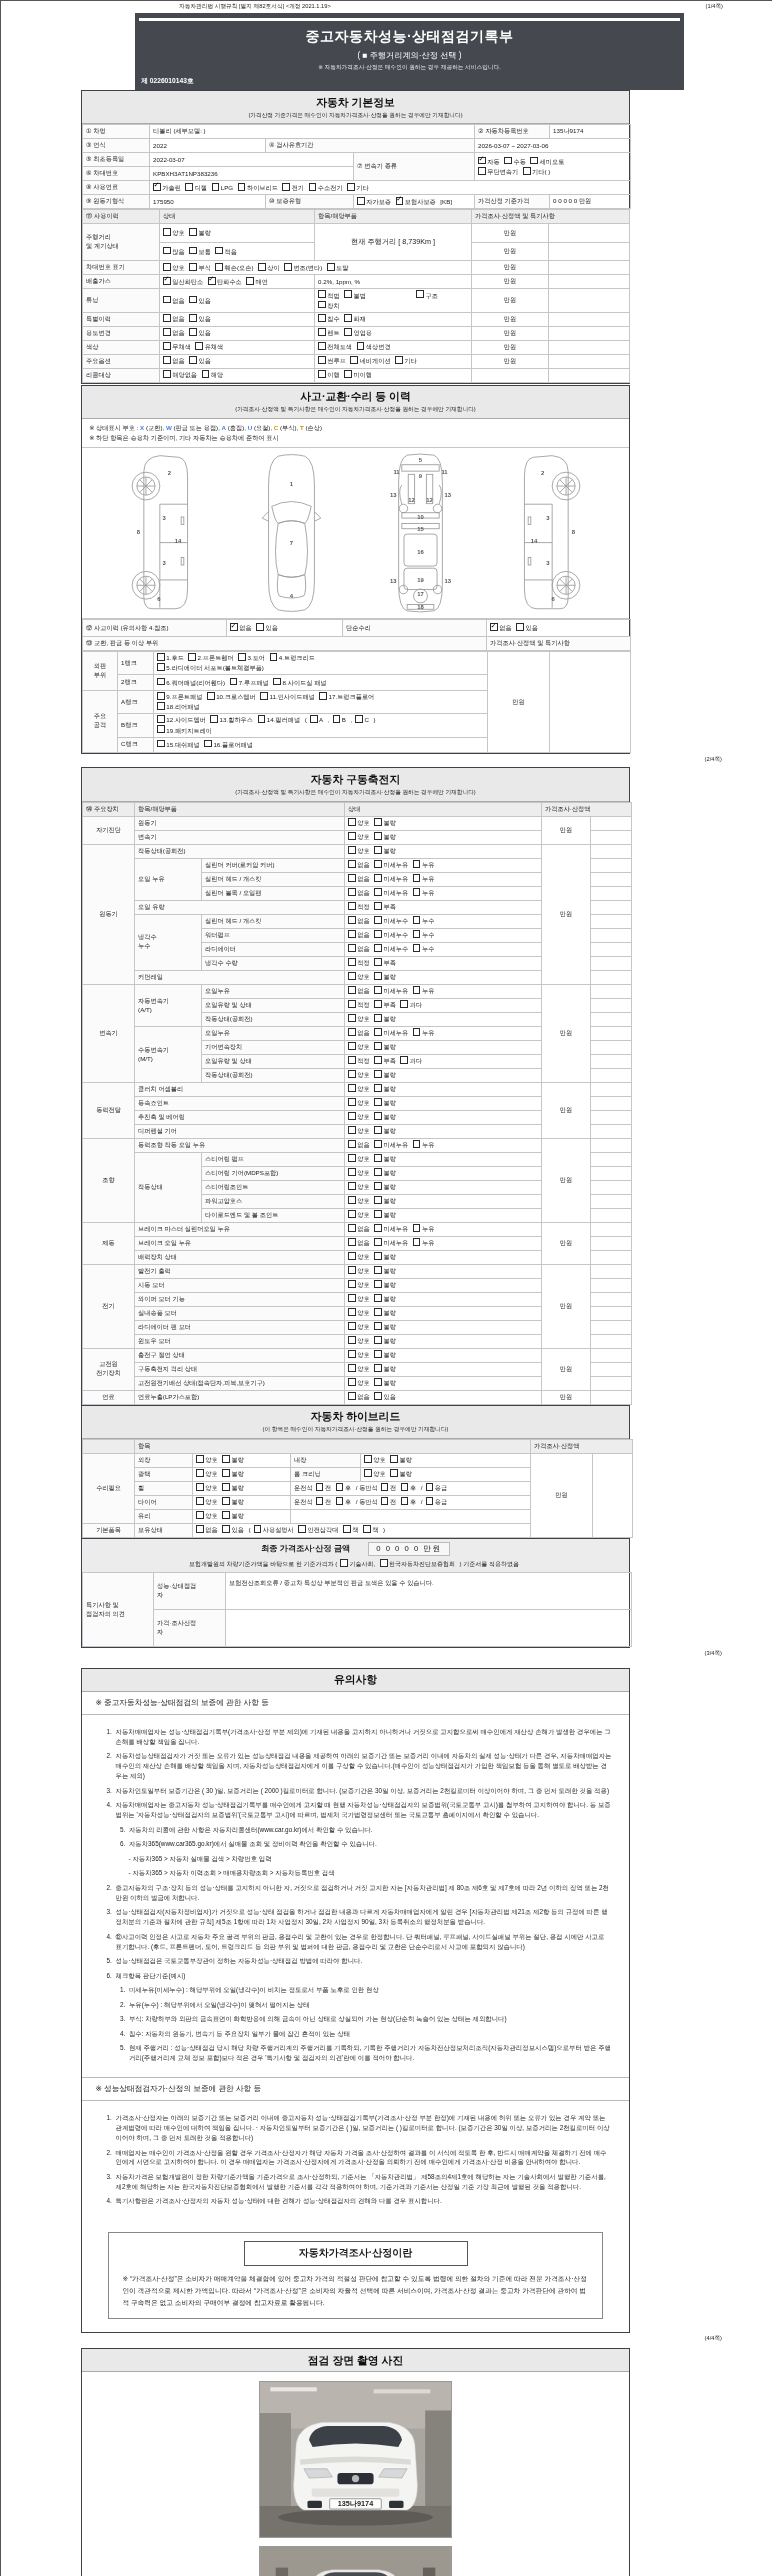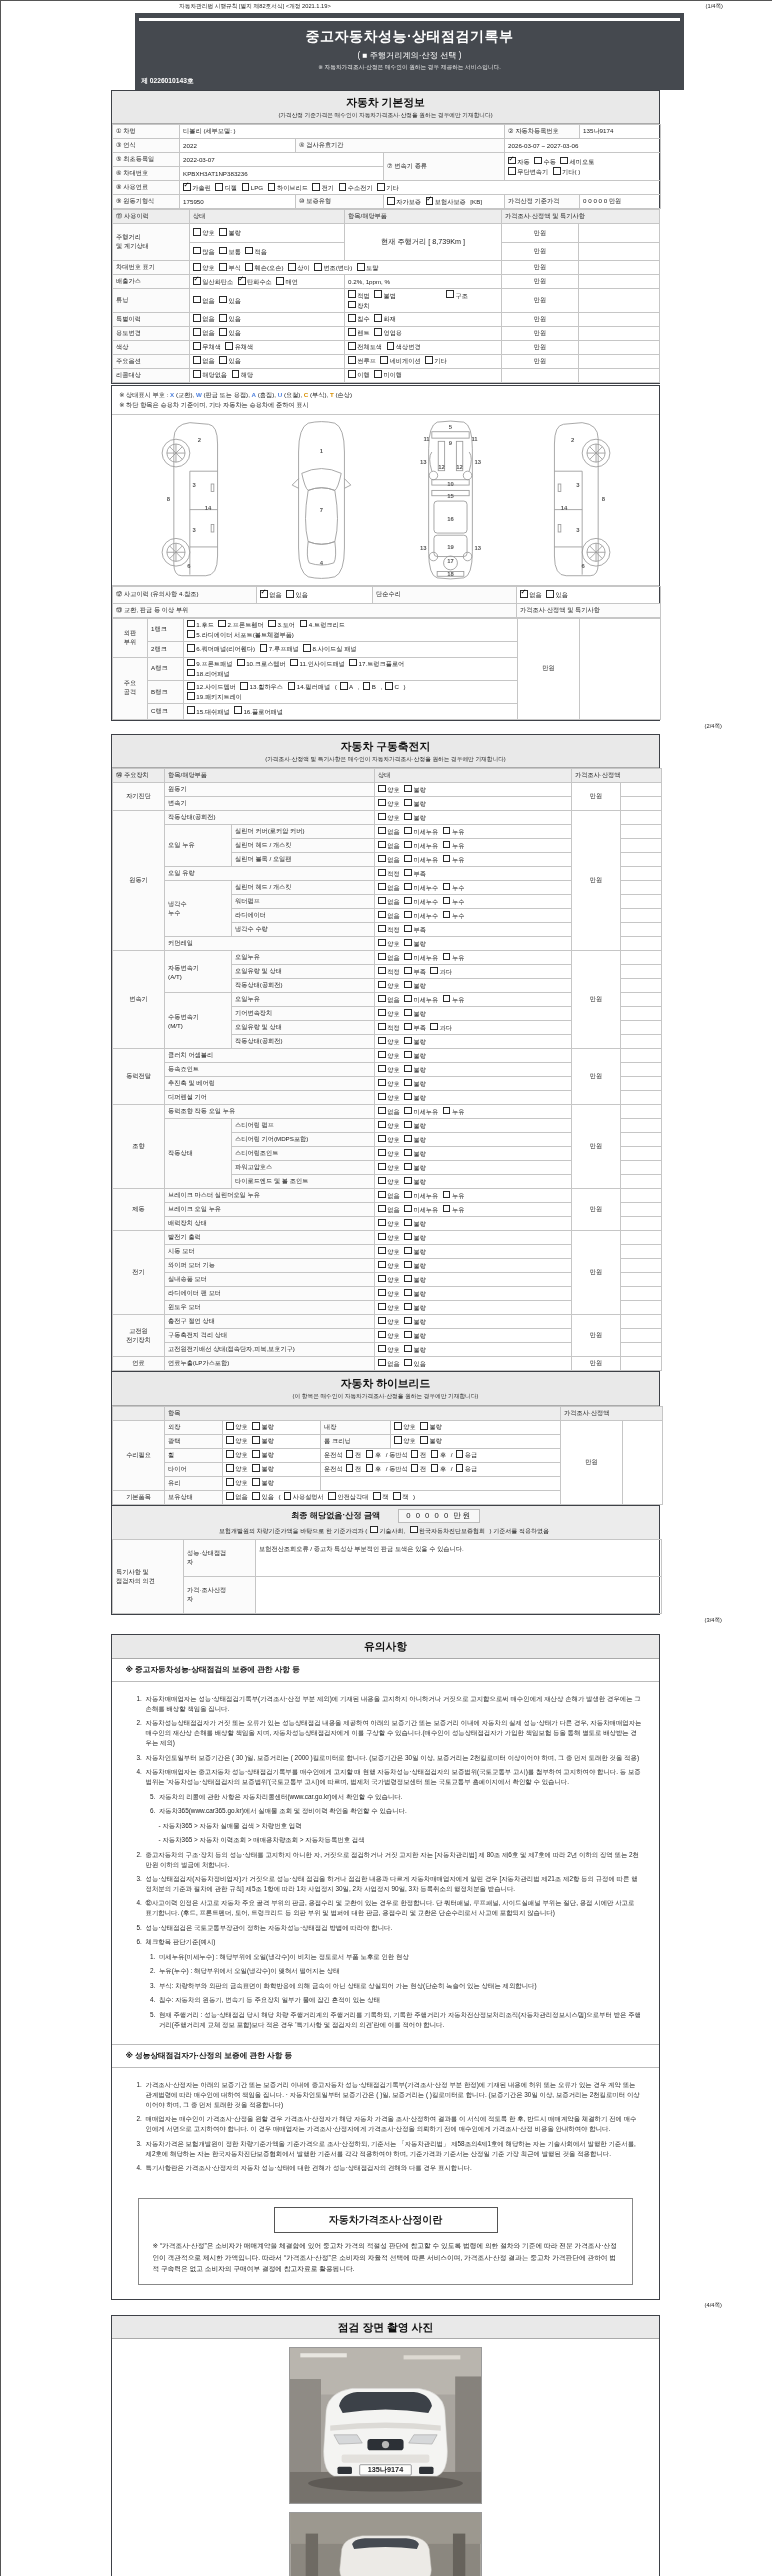--- a/index.html
+++ b/index.html
@@ -6,21 +6,21 @@
   body{font-family:"Liberation Sans","DejaVu Sans",sans-serif;color:#1a1a1a;}
   .page{width:773px;min-height:2576px;border:0.5px solid #555;box-sizing:border-box;background:#fff;padding-top:2.1px;}
   .topnote{margin-left:178px;width:544px;display:flex;justify-content:space-between;font-size:5.7px;color:#222;margin-bottom:2.1px;}
   .marker{margin-left:134px;width:587px;text-align:right;font-size:5.7px;color:#222;margin:1.5px 0 3.1px 134px;}
   .hdr{margin-left:134px;width:549px;background:#45494f;color:#fff;box-sizing:border-box;padding:5.2px 0 0 0;}
   .hdr .stripe{height:2.6px;background:#fff;margin:0 4.1px 7.2px 4.1px;}
   .hdr h1{margin:1px;text-align:center;font-size:14px;font-weight:bold;letter-spacing:0.5px;}
   .hdr .sub{text-align:center;font-size:8.2px;margin-top:4.1px;}
   .hdr .note{text-align:center;font-size:5.7px;margin-top:2.6px;color:#eee;}
   .hdr .docno{font-size:6.7px;font-weight:bold;padding:5.2px 6.2px 4.1px 6.2px;text-align:left;}
-  .box{margin-left:110px;width:549px;border:1.5px solid #3e4147;box-sizing:border-box;background:#fff;margin-bottom:1px;}
+  .box{margin-left:80px;width:549px;border:1.5px solid #3e4147;box-sizing:border-box;background:#fff;margin-bottom:1px;}
   .sechead{background:#e9e9e9;border-bottom:0.5px solid #aaa;text-align:center;padding:4.6px 0 3.6px 0;}
   .sechead h2{margin:0;font-size:10.8px;font-weight:bold;color:#111;}
   .sechead .note{font-size:5.7px;color:#222;margin-top:2.1px;}
   table{border-collapse:collapse;width:100%;table-layout:fixed;}
   td{border:0.5px solid #c6c6c6;font-size:6.2px;padding:1px 3.1px;height:14px;box-sizing:border-box;vertical-align:middle;color:#1a1a1a;overflow:hidden;}
   td.lab{background:#fbfbfb;}
   td.colhead{background:#ededed;font-size:6.2px;}
   td.price{text-align:center;color:#222;}
   td.extra{background:#fff;}
   td.pre{white-space:pre-line;}
@@ -30,21 +30,21 @@
   .optxt{margin-right:3.1px;}
   .legend{font-size:6.2px;padding:4.1px 7.2px;border-bottom:0.5px solid #c6c6c6;line-height:1.6;}
   .legend .lx{color:#4a7ede;font-weight:bold;} .legend .lo{color:#d98f00;font-weight:bold;}
   .diagrams{display:flex;justify-content:space-around;align-items:flex-start;padding:5.2px 15.5px;border-bottom:0.5px solid #c6c6c6;}
   .diagrams svg{display:block;}
   .finalbar{background:#ececec;border-top:1px solid #3e4147;padding:3.6px 0 3.1px 0;text-align:center;}
   .finalbar .row1{font-size:8.2px;font-weight:bold;}
   .finalbar .amount{display:inline-block;margin-left:15.5px;font-size:7.7px;font-weight:normal;background:#f7f7f7;border:0.5px solid #bbb;padding:1px 7.2px;letter-spacing:1.5px;}
   .finalbar .row2{font-size:6px;margin-top:2.6px;font-weight:normal;}
   .noticebox{padding:0;}
-  .nt-sub{font-size:7.7px;font-weight:bold;padding:6.2px 13.4px;border-bottom:0.5px solid #bbb;}
+  .nt-sub{font-size:7.7px;font-weight:normal;padding:6.2px 13.4px;border-bottom:0.5px solid #bbb;}
   .nt-wrap{padding:7.2px 17.5px 9.3px 17.5px;border-bottom:0.5px solid #bbb;}
   .nt{display:flex;font-size:6.4px;line-height:1.55;margin:4.6px 0;}
   .nt .num{flex:none;width:12.4px;text-align:right;margin-right:3.6px;}
   .nt.l2{padding-left:13.4px;} .nt.l3{padding-left:29px;} .nt.l3 .num{width:0;margin-right:0;}
   .pricebox{margin:11.3px 26px 13.4px 26px;border:0.5px solid #888;padding:7.2px 13.4px 9.3px 13.4px;}
   .pricebox .pbt{width:222px;margin:1px auto 7.2px auto;border:0.5px solid #555;text-align:center;font-size:10px;font-weight:bold;padding:4.6px 0;}
   .pricebox .pbx{font-size:6.7px;line-height:1.75;}
   .photosec .photo{display:block;margin:8.2px auto;border:0.5px solid #9a9a9a;}
   .dg-num{font-size:11px;fill:#555;font-weight:bold;}
 </style>
@@ -199,20 +199,24 @@
         <td><span class="opt"><span class="cb"></span>해당없음</span><span class="opt"><span class="cb"></span>해당</span></td>
         <td><span class="opt"><span class="cb"></span>이행</span><span class="opt"><span class="cb"></span>미이행</span></td>
         <td class="price"></td>
         <td class="extra"></td>
       </tr>
     </tbody>
       </table>
   </div>
 
   <div class="box">
+    <div class="sechead">
+      <h2>사고·교환·수리 등 이력</h2>
+      <div class="note">(가격조사·산정액 및 특기사항은 매수인이 자동차가격조사·산정을 원하는 경우에만 기재합니다)</div>
+    </div>
     <div class="legend">
       <div><span>※ 상태표시 부호 : </span><span id="legend-items"><span class="lx">X</span> (교환), <span class="lx">W</span> (판금 또는 용접), <span class="lx">A</span> (흠집), <span class="lx">U</span> (요철), <span class="lo">C</span> (부식), <span class="lo">T</span> (손상)</span></div>
       <div>※ 하단 항목은 승용차 기준이며, 기타 자동차는 승용차에 준하여 표시</div>
     </div>
 
     <div class="diagrams">
       <svg width="77" height="160" viewBox="0 0 130 300">
         <g stroke="#9a9a9a" stroke-width="1.6" fill="none">
           <path d="M95 8 Q112 10 112 45 L112 255 Q112 292 90 292 L45 292 Q30 292 30 270 L30 35 Q30 8 60 5 Z"></path>
           <circle cx="34" cy="62" r="26"></circle>
@@ -675,21 +679,21 @@
       <tr>
         <td class="lab" style="text-align:center;">기본품목</td>
         <td class="lab">보유상태</td>
         <td colspan="3"><span class="opt"><span class="cb"></span>없음</span><span class="opt"><span class="cb"></span>있음</span><span class="optxt">(</span><span class="opt"><span class="cb"></span>사용설명서</span><span class="opt"><span class="cb"></span>안전삼각대</span><span class="opt"><span class="cb"></span>잭</span><span class="opt"><span class="cb"></span>잭</span><span class="optxt">)</span></td>
       </tr>
     </tbody>
       </table>
 
     <div class="finalbar">
       <div class="row1">
-        <span>최종 해당없음·산정 금액</span>
+        <span>최종 가격조사·산정 금액</span>
         <span class="amount">0 0 0 0 0 만원</span>
       </div>
       <div class="row2"><span class="optxt">보험개발원의 차량기준가액을 바탕으로 한 기준가격과 (</span><span class="opt"><span class="cb"></span>기술사회,</span><span class="opt"><span class="cb"></span>한국자동차진단보증협회</span><span class="optxt">) 기준서를 적용하였음</span></div>
     </div>
 
     <table>
       <colgroup>
           <col style="width:71px">
           <col style="width:72px">
           <col style="width:406px">

